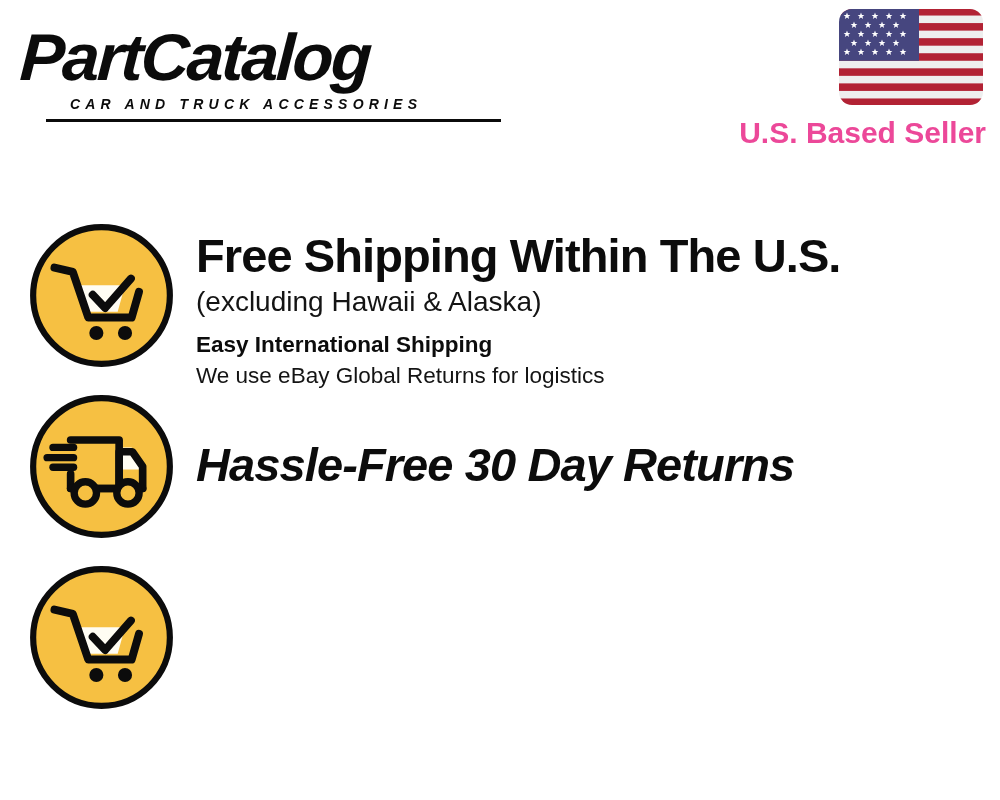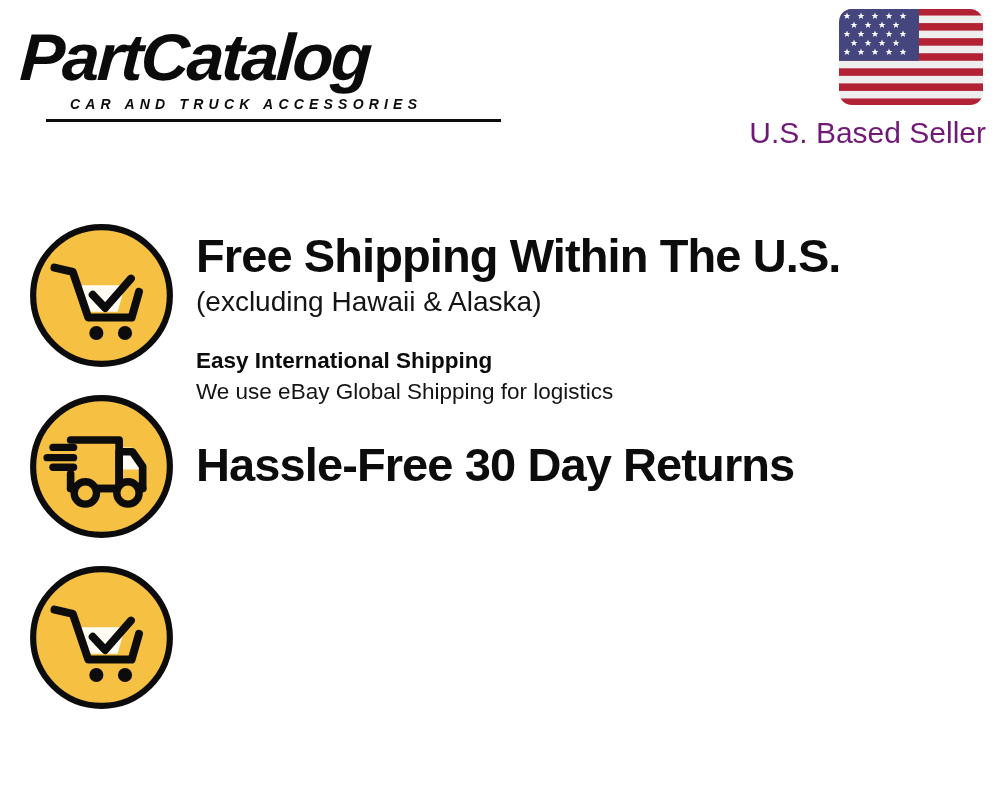--- a/index.html
+++ b/index.html
@@ -77,22 +77,22 @@
     width: 146px;
     height: 98px;
     margin-right: 2px;
   }
   .flag-svg { display: block; width: 146px; height: 98px; }
   .seller-label {
     display: block;
     margin-top: 6px;
     font-size: 30px;
     line-height: 34px;
-    font-weight: normal;
-    color: #701a75;
+    font-weight: bold;
+    color: #ec4899;
     white-space: nowrap;
     letter-spacing: 0px;
   }
 
   
   .features {
     position: absolute;
     left: 0;
     top: 222px;
     width: 808px;
@@ -137,33 +137,33 @@
     font-weight: normal;
     color: #141414;
     margin: 4px 0 0 0;
     white-space: nowrap;
   }
   .feature-sub-strong {
     font-size: 22.5px;
     line-height: 30px;
     font-weight: bold;
     color: #0c0c0c;
-    margin: 28px 0 0 0;
+    margin: 12px 0 0 0;
     white-space: nowrap;
   }
   .feature-sub-note {
     font-size: 22.5px;
     line-height: 30px;
     font-weight: normal;
     color: #141414;
     margin: 1px 0 0 0;
     white-space: nowrap;
   }
 
-  .row-returns .text-cell { padding-top: 46px; }
+  .row-returns .text-cell { padding-top: 46px; font-style: italic; }
   .row-sameday .text-cell { padding-top: 42px; }
 </style>
 </head>
 <body>
 
 <div class="header">
 
   <div class="brand-logo">
     <div class="brand-wordmark">PartCatalog</div>
     <div class="brand-rule"></div>
@@ -240,21 +240,21 @@
         <path d="M18 31 L30.5 34 L41 65 H70.5 L75.5 47.5" fill="none" stroke="#0c0c0c" stroke-width="5.4" stroke-linecap="round" stroke-linejoin="round"></path>
         <path d="M44 49.5 L52.5 58.5 L70 38.5" fill="none" stroke="#0c0c0c" stroke-width="5.4" stroke-linecap="round" stroke-linejoin="round"></path>
         <circle cx="46.5" cy="75.5" r="4.8" fill="#0c0c0c"></circle>
         <circle cx="66" cy="75.5" r="4.8" fill="#0c0c0c"></circle>
       </svg>
     </div>
     <div class="text-cell">
       <p class="feature-title">Free Shipping Within The U.S.</p>
       <p class="feature-sub">(excluding Hawaii &amp; Alaska)</p>
       <p class="feature-sub-strong">Easy International Shipping</p>
-      <p class="feature-sub-note">We use eBay Global Shipping for logistics</p>
+      <p class="feature-sub-note">We use eBay Global Returns for logistics</p>
     </div>
   </div>
 
   <div class="feature-row row-returns">
     <div class="icon-cell">
       <svg class="icon-circle" viewBox="0 0 100 100" xmlns="http://www.w3.org/2000/svg">
         <circle cx="50" cy="50" r="46.5" fill="#F6C042" stroke="#0c0c0c" stroke-width="4.2"></circle>
         <path d="M63 37 H70.5 L76 46 V52 H63 Z" fill="#FFFDF3"></path>
         <path d="M29 32 H62 V65 H29 V55" fill="none" stroke="#0c0c0c" stroke-width="5.2" stroke-linecap="round" stroke-linejoin="round"></path>
         <path d="M62 40 H71 L78 50 V65 H62 Z" fill="none" stroke="#0c0c0c" stroke-width="5.2" stroke-linecap="round" stroke-linejoin="round"></path>

